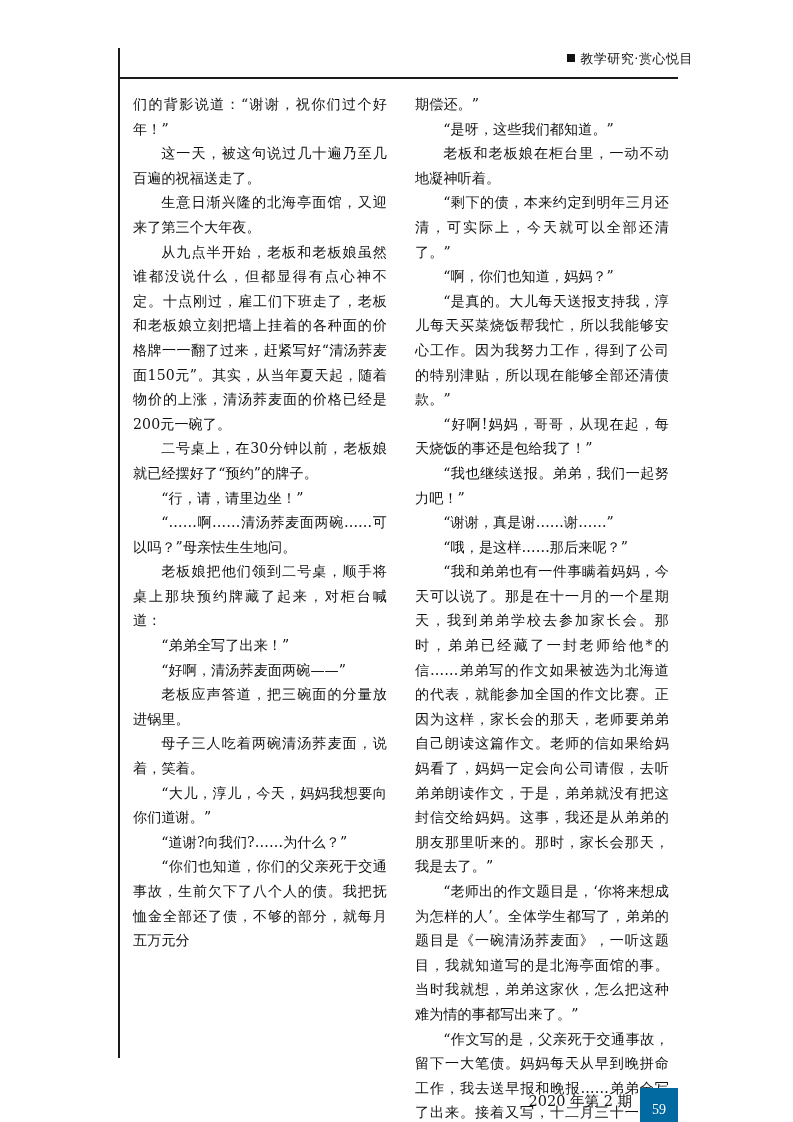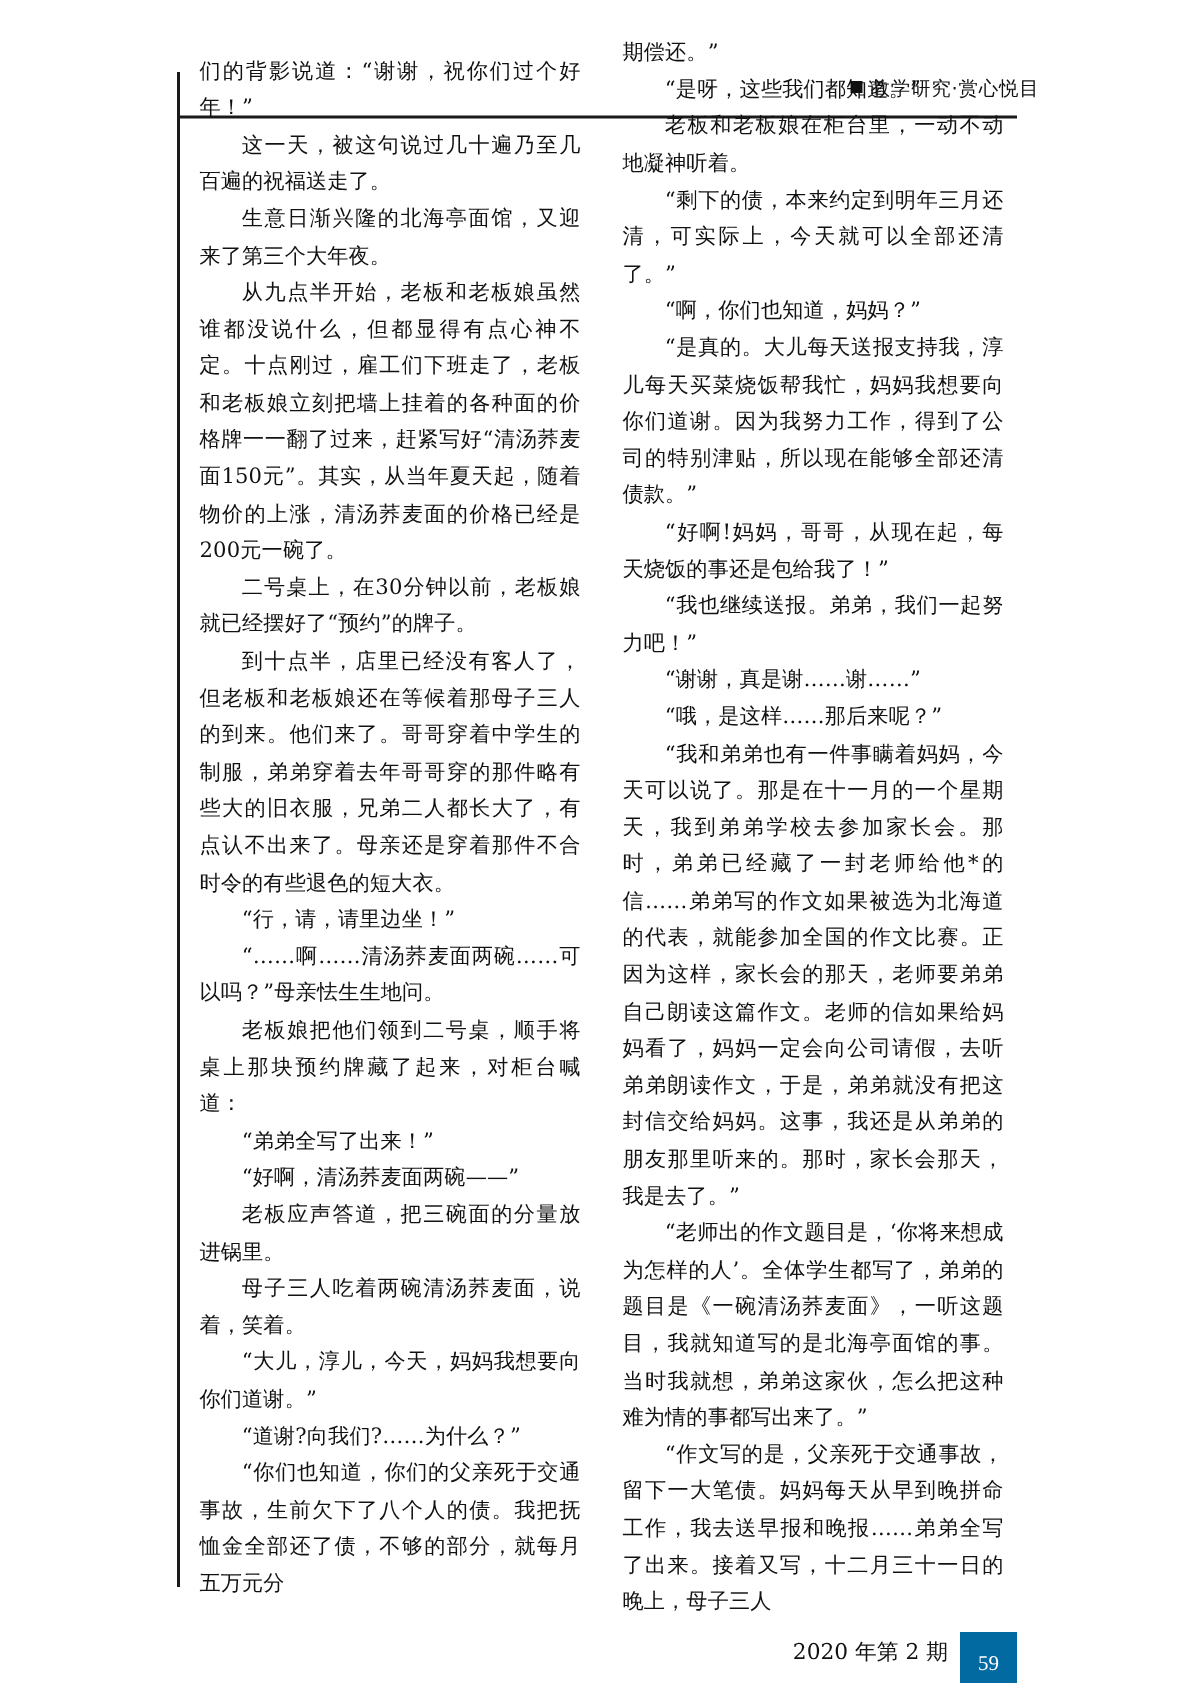--- a/index.html
+++ b/index.html
@@ -68,21 +68,20 @@
   }
   
   .columns {
     position: absolute;
     left: 133px;
     top: 92px;
     width: 545px;
     height: 920px;
     display: flex;
     gap: 28px;
-    align-items: center;
   }
   .col {
     width: 254px;
   }
   .col p {
     margin: 0 0 0 0;
     font-size: 14.1px;
     line-height: 24.6px;
     text-align: justify;
     text-justify: inter-ideograph;
@@ -140,39 +139,38 @@
     <div class="header-line"></div>
   </div>
 
   <div class="columns">
     <div class="col">
       <p class="noindent">们的背影说道：“谢谢，祝你们过个好年！”</p>
       <p>这一天，被这句说过几十遍乃至几百遍的祝福送走了。</p>
       <p>生意日渐兴隆的北海亭面馆，又迎来了第三个大年夜。</p>
       <p>从九点半开始，老板和老板娘虽然谁都没说什么，但都显得有点心神不定。十点刚过，雇工们下班走了，老板和老板娘立刻把墙上挂着的各种面的价格牌一一翻了过来，赶紧写好“清汤荞麦面150元”。其实，从当年夏天起，随着物价的上涨，清汤荞麦面的价格已经是200元一碗了。</p>
       <p>二号桌上，在30分钟以前，老板娘就已经摆好了“预约”的牌子。</p>
-      <p>到十点半，店里已经没有客人了，但老板和老板娘还在等候着那母子三人的到来。他们来了。哥哥穿着中学生的制服，弟弟穿着去年哥哥穿的那件略有些大的旧衣服，兄弟二人都长大了，有点认不出来了。母亲还是穿着那件不合时令的有些退色的短大衣。</p>
       <p>“行，请，请里边坐！”</p>
       <p>“……啊……清汤荞麦面两碗……可以吗？”母亲怯生生地问。</p>
       <p>老板娘把他们领到二号桌，顺手将桌上那块预约牌藏了起来，对柜台喊道：</p>
       <p>“弟弟全写了出来！”</p>
       <p>“好啊，清汤荞麦面两碗——”</p>
       <p>老板应声答道，把三碗面的分量放进锅里。</p>
       <p>母子三人吃着两碗清汤荞麦面，说着，笑着。</p>
       <p>“大儿，淳儿，今天，妈妈我想要向你们道谢。”</p>
       <p>“道谢?向我们?……为什么？”</p>
       <p>“你们也知道，你们的父亲死于交通事故，生前欠下了八个人的债。我把抚恤金全部还了债，不够的部分，就每月五万元分</p>
     </div>
     <div class="col">
       <p class="noindent">期偿还。”</p>
       <p>“是呀，这些我们都知道。”</p>
       <p>老板和老板娘在柜台里，一动不动地凝神听着。</p>
       <p>“剩下的债，本来约定到明年三月还清，可实际上，今天就可以全部还清了。”</p>
       <p>“啊，你们也知道，妈妈？”</p>
-      <p>“是真的。大儿每天送报支持我，淳儿每天买菜烧饭帮我忙，妈妈我想要向你们道谢。因为我努力工作，得到了公司的特别津贴，所以现在能够全部还清债款。”</p>
+      <p>“是真的。大儿每天送报支持我，淳儿每天买菜烧饭帮我忙，所以我能够安心工作。因为我努力工作，得到了公司的特别津贴，所以现在能够全部还清债款。”</p>
       <p>“好啊!妈妈，哥哥，从现在起，每天烧饭的事还是包给我了！”</p>
       <p>“我也继续送报。弟弟，我们一起努力吧！”</p>
       <p>“谢谢，真是谢……谢……”</p>
       <p>“哦，是这样……那后来呢？”</p>
       <p>“我和弟弟也有一件事瞒着妈妈，今天可以说了。那是在十一月的一个星期天，我到弟弟学校去参加家长会。那时，弟弟已经藏了一封老师给他*的信……弟弟写的作文如果被选为北海道的代表，就能参加全国的作文比赛。正因为这样，家长会的那天，老师要弟弟自己朗读这篇作文。老师的信如果给妈妈看了，妈妈一定会向公司请假，去听弟弟朗读作文，于是，弟弟就没有把这封信交给妈妈。这事，我还是从弟弟的朋友那里听来的。那时，家长会那天，我是去了。”</p>
       <p>“老师出的作文题目是，‘你将来想成为怎样的人’。全体学生都写了，弟弟的题目是《一碗清汤荞麦面》，一听这题目，我就知道写的是北海亭面馆的事。当时我就想，弟弟这家伙，怎么把这种难为情的事都写出来了。”</p>
       <p>“作文写的是，父亲死于交通事故，留下一大笔债。妈妈每天从早到晚拼命工作，我去送早报和晚报……弟弟全写了出来。接着又写，十二月三十一日的晚上，母子三人</p>
     </div>
   </div>
 

